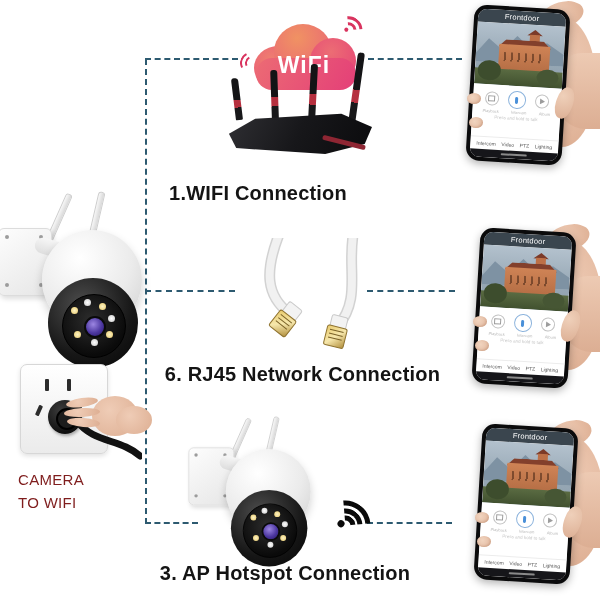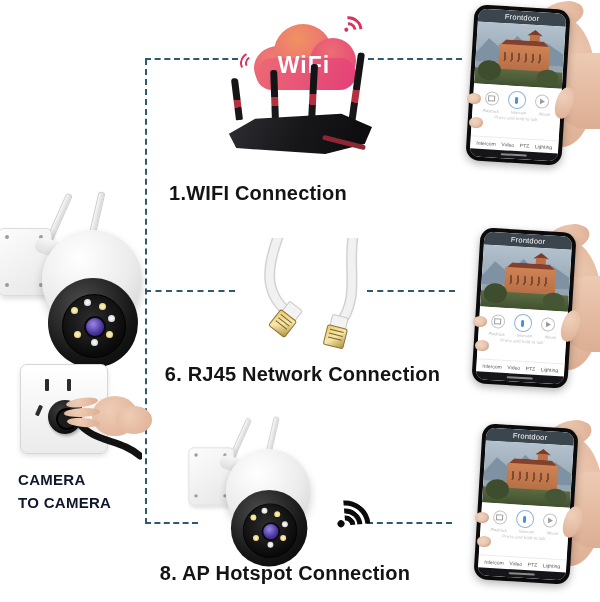--- a/index.html
+++ b/index.html
@@ -66,21 +66,21 @@
   .apw-dot{position:absolute;left:17px;top:23px;width:7px;height:7px;border-radius:50%;background:#0a0a0a;}
 
   
   .outlet{position:absolute;left:14px;top:360px;width:128px;height:106px;}
   .plate{position:absolute;left:6px;top:4px;width:86px;height:88px;background:linear-gradient(#ffffff,#ebebeb);border:1px solid #d7d7d7;border-radius:7px;box-shadow:0 2px 5px rgba(0,0,0,.12);}
   .slot{position:absolute;background:#2c2c2c;border-radius:1px;}
   .plug{position:absolute;left:34px;top:40px;width:34px;height:34px;border-radius:50%;background:radial-gradient(circle at 38% 32%,#3c3c3c,#101010 70%);box-shadow:1px 2px 3px rgba(0,0,0,.3);}
   .plug-ring{position:absolute;left:8px;top:8px;width:18px;height:18px;border-radius:50%;border:2px solid #000;background:#1c1c1c;}
   .skin{background:radial-gradient(circle at 38% 35%,#efccb6,#ddae92);}
   .h-ell{position:absolute;border-radius:50%;}
-  .caption{position:absolute;left:18px;top:468px;color:#0f172a;font-weight:bold;font-size:15px;line-height:1.55;letter-spacing:.3px;}
+  .caption{position:absolute;left:18px;top:468px;color:#7f1d1d;font-weight:normal;font-size:15px;line-height:1.55;letter-spacing:.3px;}
 
   
   .phone-wrap{position:absolute;height:172px;}
   .hand-arm{position:absolute;left:86px;right:0;top:46px;height:76px;border-radius:26px 0 0 30px;background:linear-gradient(180deg,#edcab3,#dcae93);z-index:1;}
   .hand-palm{position:absolute;left:58px;top:10px;width:68px;height:130px;border-radius:50%;z-index:1;}
   .hand-knuckle{position:absolute;left:70px;top:-5px;width:44px;height:26px;border-radius:50%;transform:rotate(-16deg);z-index:1;}
   .phone{position:absolute;left:0;top:0;box-sizing:border-box;width:96px;height:156px;background:#0b0b0c;border-radius:13px;padding:4px;box-shadow:0 3px 8px rgba(0,0,0,.3);transform:rotate(3.5deg);z-index:2;}
   .screen{width:100%;height:100%;border-radius:9px;overflow:hidden;display:flex;flex-direction:column;background:#fff;}
   .p-title{height:13px;flex:0 0 13px;background:#3a454e;color:#fff;font-size:7.5px;line-height:13px;text-align:center;letter-spacing:.2px;}
   .p-photo{flex:0 0 62px;position:relative;overflow:hidden;}
@@ -118,21 +118,21 @@
   <div class="dash-v" style="left:145px;top:59px;height:465px;"></div>
   <div class="dash-h" style="left:145px;top:58px;width:93px;"></div>
   <div class="dash-h" style="left:368px;top:58px;width:94px;"></div>
   <div class="dash-h" style="left:145px;top:290px;width:90px;"></div>
   <div class="dash-h" style="left:367px;top:290px;width:88px;"></div>
   <div class="dash-h" style="left:145px;top:522px;width:53px;"></div>
   <div class="dash-h" style="left:367px;top:522px;width:85px;"></div>
 
   <div class="seclabel" style="left:158px;top:146px;width:200px;font-size:20px;margin-top:36px;">1.WIFI Connection</div>
   <div class="seclabel" style="left:155px;top:363px;width:295px;font-size:20px;">6. RJ45 Network Connection</div>
-  <div class="seclabel" style="left:150px;top:562px;width:270px;font-size:20px;">8. AP Hotspot Connection</div>
+  <div class="seclabel" style="left:150px;top:562px;width:270px;font-size:20px;">3. AP Hotspot Connection</div>
 
   <div class="cloud">
     <div class="cl cl1"></div>
     <div class="cl cl2"></div>
     <div class="cl cl3"></div>
     <div class="clbase"></div>
     <div class="arcL arcL1"></div>
     <div class="arcL arcL2"></div>
     <div class="miniwifi">
       <div class="mw-a mw1"></div>
@@ -246,21 +246,21 @@
       <path d="M22 16 C 40 40, 66 34, 86 52" fill="none" stroke="#121212" stroke-width="7" stroke-linecap="round"></path>
     </svg>
     <div class="h-ell skin" style="left:78px;top:36px;width:46px;height:40px;"></div>
     <div class="h-ell skin" style="left:102px;top:46px;width:36px;height:28px;"></div>
     <div class="h-ell skin" style="left:52px;top:38px;width:32px;height:9px;transform:rotate(-8deg);"></div>
     <div class="h-ell skin" style="left:50px;top:48px;width:36px;height:9px;transform:rotate(-3deg);"></div>
     <div class="h-ell skin" style="left:53px;top:58px;width:33px;height:9px;transform:rotate(4deg);"></div>
   </div>
   <div class="caption">
     <div>CAMERA</div>
-    <div>TO CAMERA</div>
+    <div>TO WIFI</div>
   </div>
 
   <div class="phone-wrap" style="left:470px;top:7px;width:130px;">
     <div class="hand-knuckle skin"></div>
     <div class="hand-palm skin"></div>
     <div class="hand-arm"></div>
     <div class="phone">
       <div class="screen">
         <div class="p-title">Frontdoor</div>
         <div class="p-photo">

